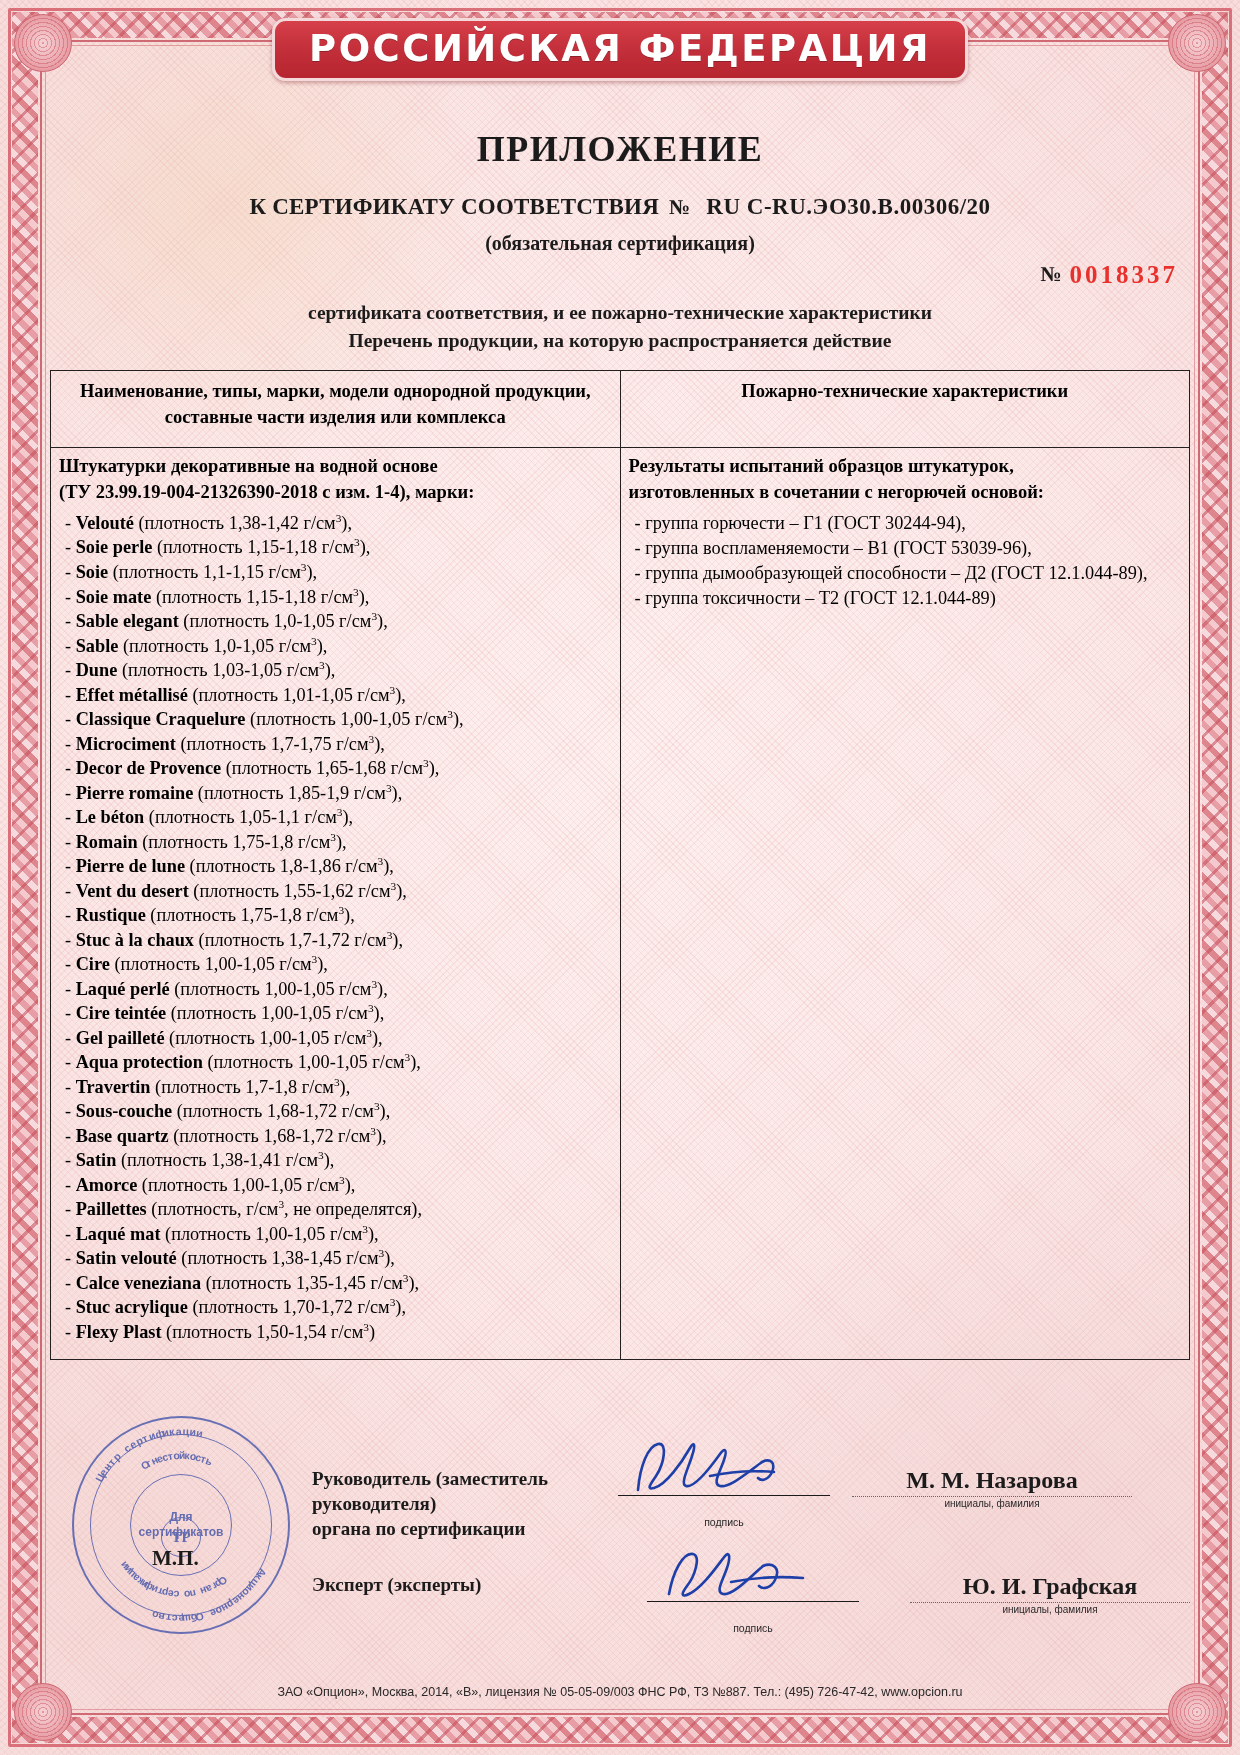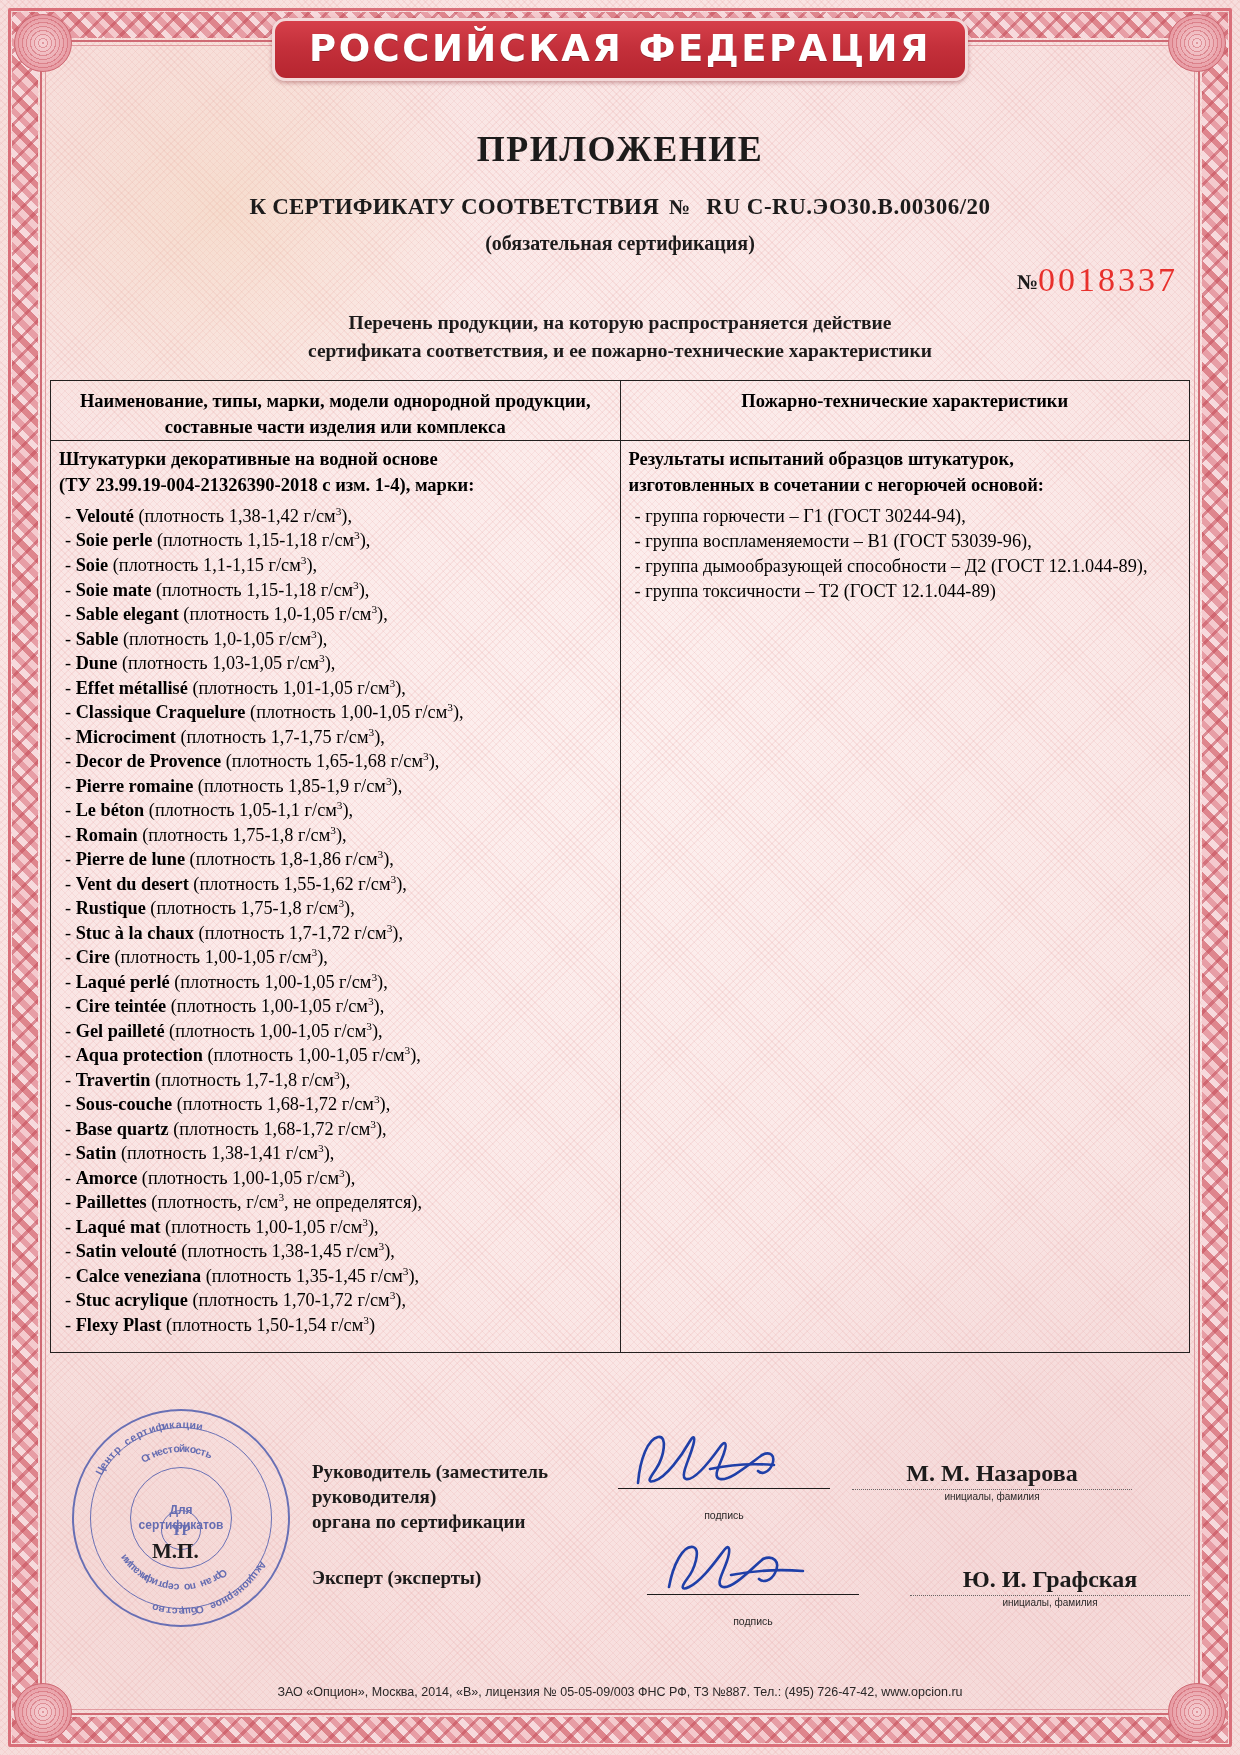--- a/index.html
+++ b/index.html
@@ -137,23 +137,24 @@
 
   .serial-row {
     text-align: right;
     margin-top: 6px;
     padding-right: 12px;
   }
   .serial-row .no-sign {
     font-size: 21px; color: #1c1b1b; font-weight: 700; vertical-align: 2px;
   }
   .serial-row .serial {
-    font-size: 34px;
-    font-weight: 400;
+    font-size: 25px;
+    font-weight: 700;
     letter-spacing: 3px;
+    margin-left: 8px;
   }
 
   .subtitle {
     text-align: center;
     margin-top: 10px;
     font-size: 19.5px;
     font-weight: 700;
     line-height: 1.42;
     color: #1c1b1b;
   }
@@ -169,21 +170,21 @@
   table.cert-table td {
     border: 1.5px solid #23201f;
     vertical-align: top;
     padding: 6px 8px 8px;
   }
   table.cert-table th {
     font-size: 18.5px;
     font-weight: 700;
     line-height: 1.38;
     text-align: center;
-    padding: 8px 10px 0;
+    padding: 8px 10px 17px;
   }
   td.col-left  { width: 45.5%; }
   td.col-right { width: 54.5%; }
 
   .cell-head {
     font-size: 18.5px;
     font-weight: 700;
     line-height: 1.34;
     margin-bottom: 1px;
   }
@@ -335,22 +336,22 @@
     <span>К СЕРТИФИКАТУ СООТВЕТСТВИЯ</span><span class="no-sign">№</span><span class="cert-num">RU C-RU.ЭО30.В.00306/20</span>
   </div>
 
   <div class="oblig">(обязательная сертификация)</div>
 
   <div class="serial-row">
     <span class="no-sign">№</span><span class="serial" id="serial-value" style="color: rgb(232, 48, 44);">0018337</span>
   </div>
 
   <div class="subtitle">
+    <div>сертификата соответствия, и ее пожарно-технические характеристики</div>
     <div>Перечень продукции, на которую распространяется действие</div>
-    <div>сертификата соответствия, и ее пожарно-технические характеристики</div>
   </div>
 
   <table class="cert-table">
     <thead>
       <tr>
         <th>Наименование, типы, марки, модели однородной продукции, составные части изделия или комплекса</th>
         <th>Пожарно-технические характеристики</th>
       </tr>
     </thead>
     <tbody>

